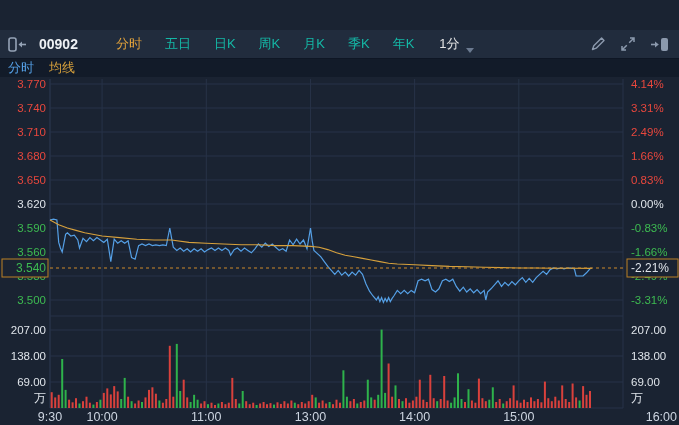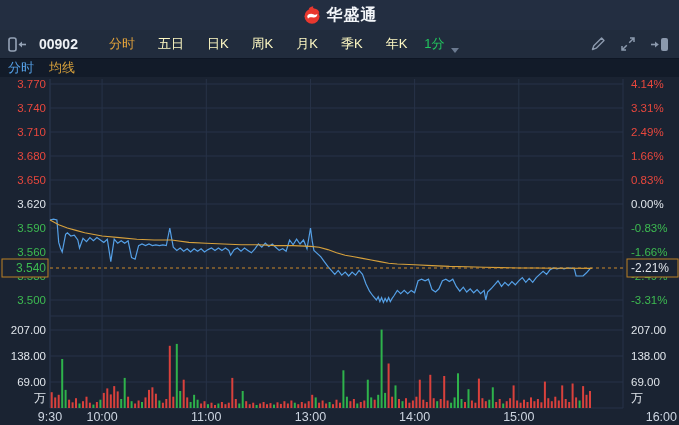--- a/index.html
+++ b/index.html
@@ -9,25 +9,25 @@
   
   .hdr{position:absolute;left:0;top:0;width:679px;height:30px;background:#232e41;
        display:flex;align-items:center;justify-content:center;z-index:3;}
   .brand{display:flex;align-items:center;gap:5px;}
   .brand-name{color:#f2f5f9;font-size:16px;font-weight:bold;letter-spacing:1px;}
   
   .tbar{position:absolute;left:0;top:30px;width:679px;height:28px;background:#212c3d;
         border-bottom:1px solid #0e1624;display:flex;align-items:center;z-index:3;
         font-size:13px;color:#c9d2df;}
   .tbar .lefticon{margin:0 12px 0 8px;display:flex;align-items:center;cursor:pointer;}
-  .sym{color:#eef1f5;font-weight:bold;font-size:14px;margin-right:26px;}
+  .sym{color:#eef1f5;font-weight:bold;font-size:14px;margin-right:33px;}
   .tabs{display:flex;gap:13px;align-items:center;}
-  .tab{cursor:pointer;padding:2px 5px;color:#fef9c3;}
+  .tab{cursor:pointer;padding:2px 5px;color:#14b8a6;}
   .tab.active{color:var(--accent);}
-  .interval{margin-left:12px;display:flex;align-items:flex-end;gap:6px;color:#22c55e;cursor:pointer;}
+  .interval{margin-left:20px;display:flex;align-items:flex-end;gap:6px;color:#e5e5e5;cursor:pointer;}
   .caret{width:0;height:0;border-left:4px solid transparent;border-right:4px solid transparent;
          border-top:5px solid #6b7a90;}
   .tbar-right{margin-left:auto;display:flex;gap:14px;margin-right:10px;align-items:center;}
   .tbar-right .icon{cursor:pointer;display:flex;align-items:center;}
   
   .legend{position:absolute;left:0;top:59px;width:679px;height:18px;background:#121b29;
           display:flex;align-items:center;gap:15px;padding-left:8px;font-size:13px;z-index:3;}
   .legend .litem{cursor:pointer;}
   .legend .litem.price{color:var(--price-line);}
   .legend .litem.avg{color:var(--avg-line);text-align:center;}
@@ -258,30 +258,20 @@
       <text x="310.45454545454544" y="421" text-anchor="middle" font-size="12.5" class="ax-time">13:00</text>
       <text x="414.6363636363636" y="421" text-anchor="middle" font-size="12.5" class="ax-time">14:00</text>
       <text x="518.8181818181818" y="421" text-anchor="middle" font-size="12.5" class="ax-time">15:00</text>
       <text x="677" y="421" text-anchor="end" font-size="12.5" class="ax-time">16:00</text>
       <rect x="2" y="259" width="46" height="18" fill="#1a2332" stroke="#bc8124"></rect>
       <text x="46" y="272" text-anchor="end" font-size="12" class="ax-down">3.540</text>
       <rect x="627" y="259" width="51" height="18" fill="#1a2332" stroke="#bc8124"></rect>
       <text x="631" y="272" text-anchor="start" font-size="12" class="ax-flat">-2.21%</text>
     </svg>
 
-  <div class="hdr">
-    <div class="brand">
-      <svg width="20" height="20" viewBox="0 0 24 24">
-        <circle cx="12" cy="13.5" r="9" fill="#e8382f"></circle>
-        <path d="M8 5 C9 2.5 12 1.5 13.5 1.5 C12.6 3 13.8 4.2 16 4.6 C19.6 5.3 21 8 20.6 10.5 C19.5 8.5 17 8.2 15 8.6 Z" fill="#e8382f"></path>
-        <path d="M6.2 13.5 C7.5 10.5 11 10 13.6 11.2 C16 12.3 17.5 11.8 18.4 10.6 C18.8 13.8 16.2 15.6 13.2 15 C10.6 14.5 8.2 14.8 7.2 16.6 Z" fill="#fff"></path>
-      </svg>
-      <span class="brand-name">华盛通</span>
-    </div>
-  </div>
 
   <div class="tbar">
     <span class="lefticon">
       <svg width="19" height="15" viewBox="0 0 19 15">
         <rect x="1" y="1" width="7" height="13" rx="2" fill="none" stroke="#95a3b6" stroke-width="1.6"></rect>
         <path d="M18 7.5 H12.5" stroke="#95a3b6" stroke-width="1.6"></path>
         <path d="M14 4.5 L10.5 7.5 L14 10.5 Z" fill="#95a3b6"></path>
       </svg>
     </span>
     <span class="sym">00902</span>

